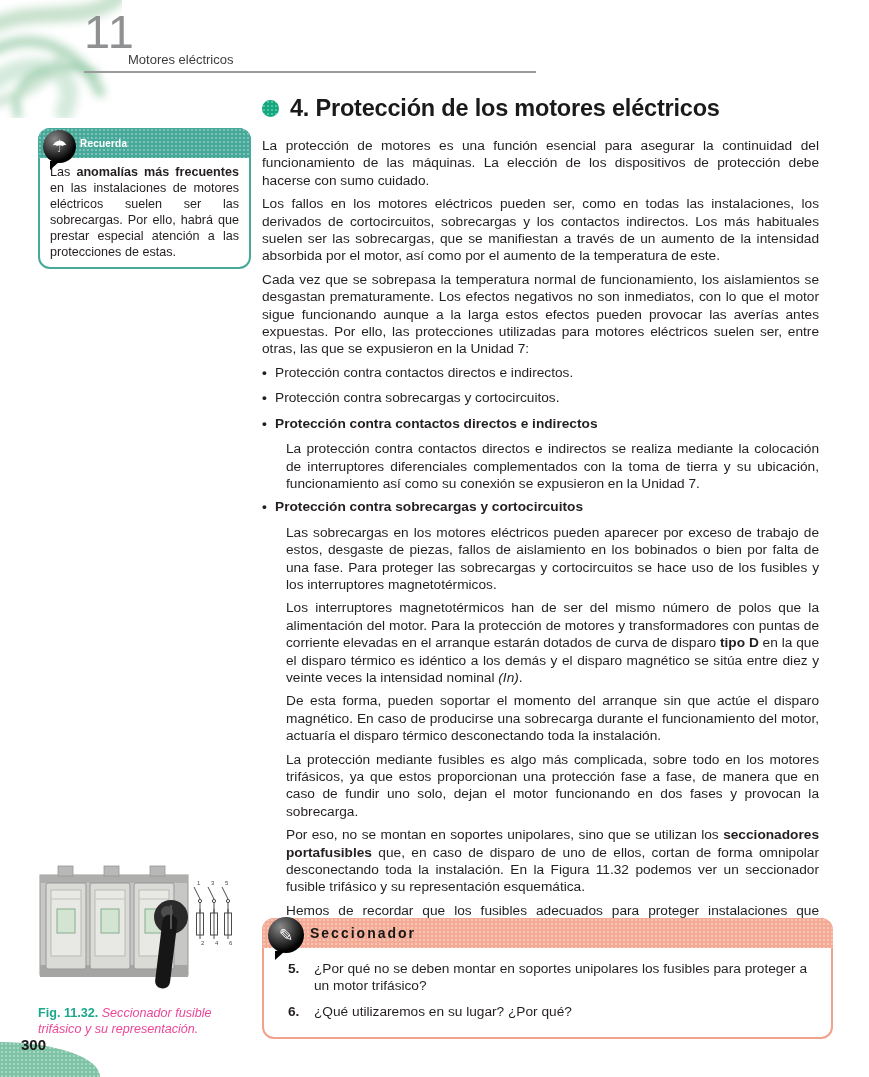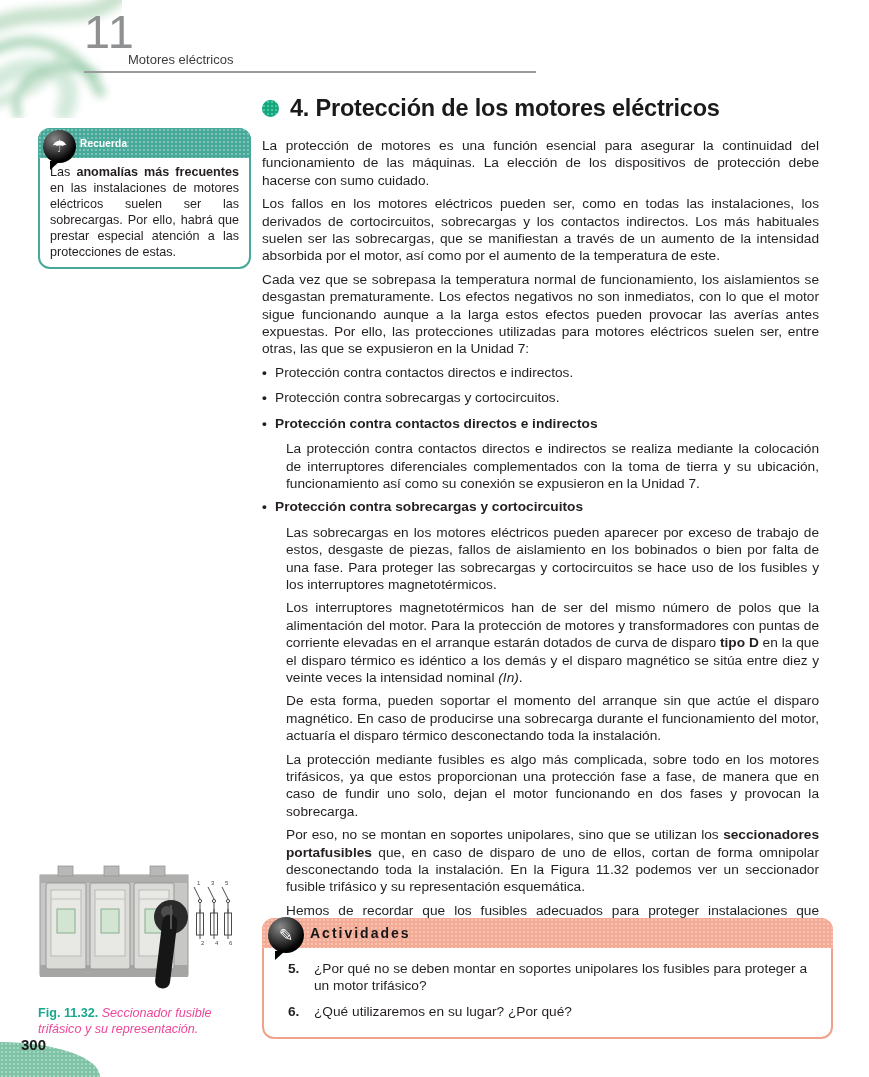--- a/index.html
+++ b/index.html
@@ -222,21 +222,21 @@
       </g>
     </svg>
   </figure>
   <div class="fig-caption">
     <span class="fig-label">Fig. 11.32.</span>
     <span class="fig-text">Seccionador fusible trifásico y su representación.</span>
   </div>
 
   <section class="actividades">
     <div class="box-band band-salmon halftone">
-      <span class="band-title-salmon">Actividades</span>
+      <span class="band-title-salmon">Seccionador</span>
     </div>
     <div class="bubble" style="left:4px;top:-3px;width:36px;height:36px;">
         <span>✎</span>
       </div>
     <div class="act-items" id="act-items">
         <div class="act-row">
           <span class="act-num">5.</span>
           <span class="act-text">¿Por qué no se deben montar en soportes unipolares los fusibles para proteger a un motor trifásico?</span>
         </div>
         <div class="act-row">

